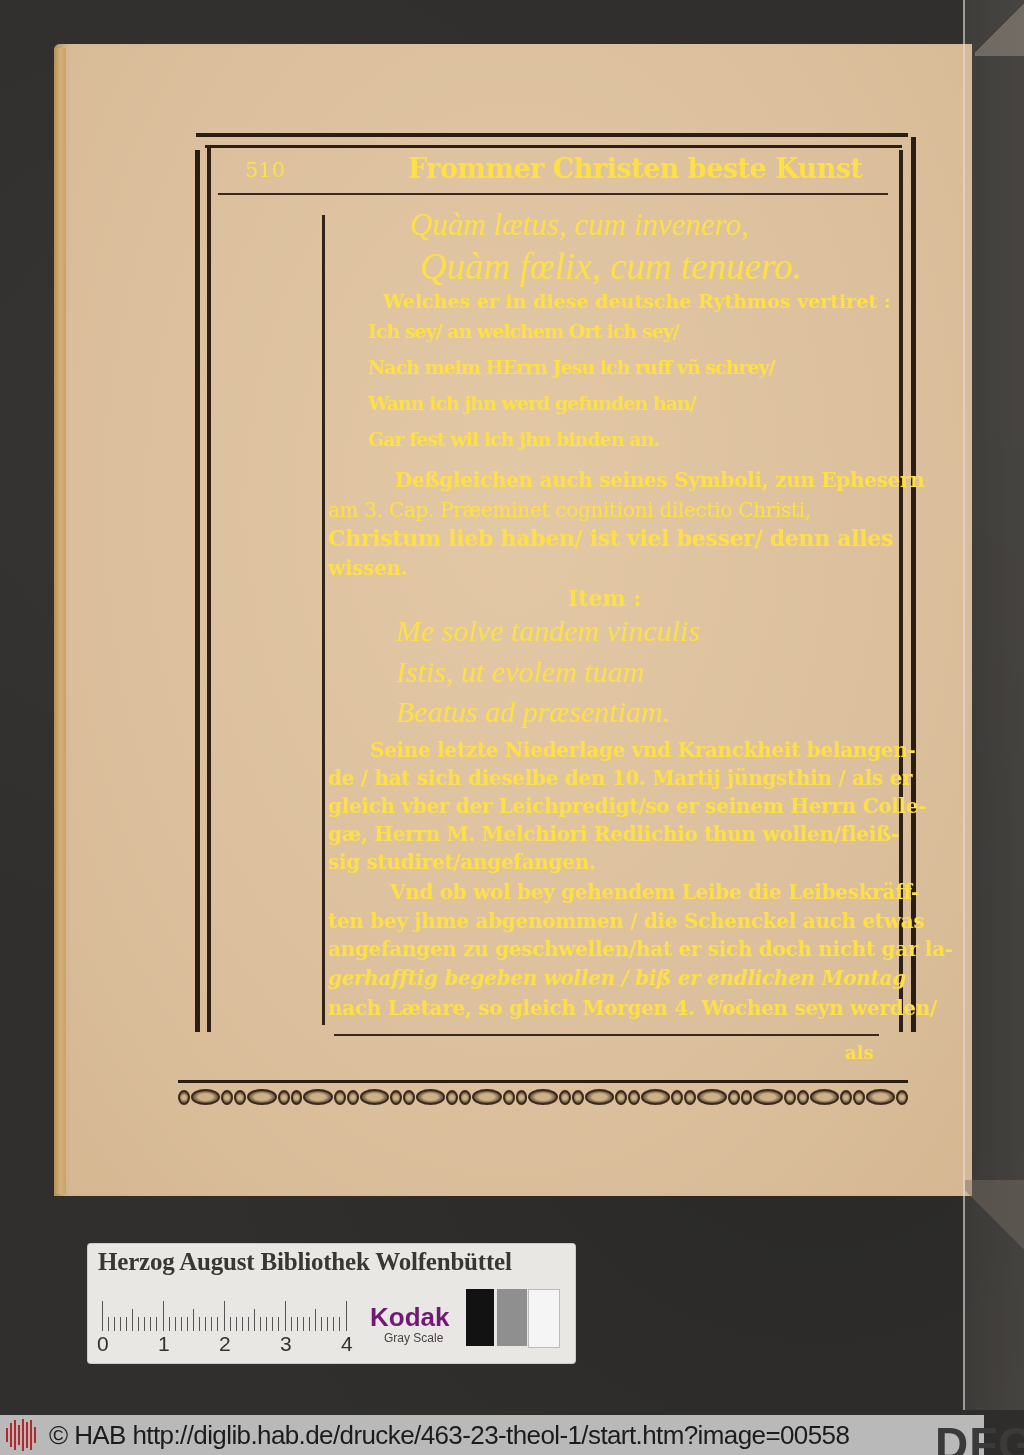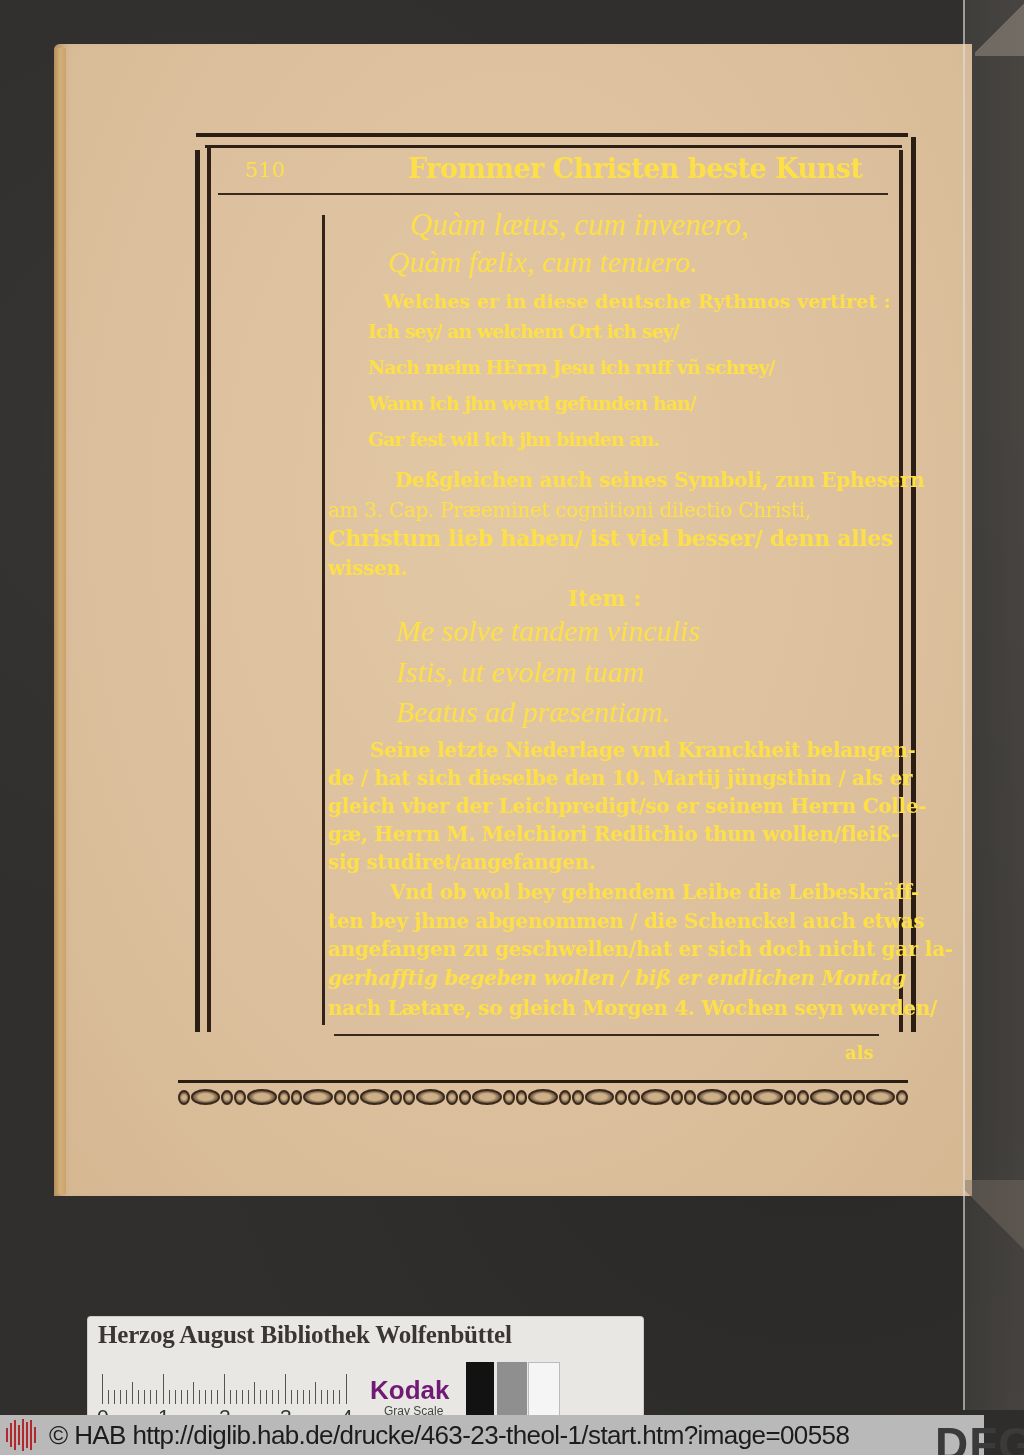--- a/index.html
+++ b/index.html
@@ -62,21 +62,21 @@
   }
   .orn-big { width:30px; height:16px; border:2px solid #3a2a1e; border-radius:50%; box-sizing:border-box; background:radial-gradient(ellipse, #cdb088 40%, #4a3625 80%); }
   .orn-small { width:12px; height:15px; border:2px solid #3a2a1e; border-radius:50%; box-sizing:border-box; background:radial-gradient(circle, #cdb088 30%, #4a3625 90%); }
 
   
   .t { position:absolute; color:#fde047; white-space:nowrap; }
   .page-no { left:245px; top:158px; font-size:21px; font-family:"DejaVu Serif", serif; }
   .running-head { left:408px; top:153px; font-size:27px; font-family:"DejaVu Serif", serif; font-weight:bold; letter-spacing:-0.5px; }
   .latin-it { font-family:"Liberation Serif", serif; font-style:italic; }
   .l1 { left:410px; top:207px; font-size:31px; }
-  .l2 { left:388px; top:245px; font-size:30px; }
+  .l2 { left:420px; top:245px; font-size:37px; }
   .frak { font-family:"DejaVu Serif", serif; font-weight:bold; }
   .l3 { left:383px; top:290px; font-size:19px; }
   .verse { font-size:19px; letter-spacing:-1px; }
   .v1 { left:368px; top:320px; }
   .v2 { left:368px; top:356px; }
   .v3 { left:368px; top:392px; }
   .v4 { left:368px; top:428px; }
   .p { font-size:20px; letter-spacing:-0.3px; }
   .p1a { left:395px; top:468px; }
   .p1b { left:328px; top:498px; font-weight:normal; }
@@ -93,21 +93,21 @@
   .p2e { left:328px; top:850px; }
   .p3a { left:390px; top:880px; }
   .p3b { left:328px; top:909px; }
   .p3c { left:328px; top:937px; }
   .p3d { left:328px; top:966px;font-style:italic; }
   .p3e { left:328px; top:996px; }
   .catch { left:845px; top:1042px; font-size:18px; }
 
   
   .card {
-    position:absolute; left:88px; top:1317px; width:555px; height:119px;
+    position:absolute; left:88px; top:1244px; width:487px; height:119px;
     background:#e9e7e4; border-radius:3px;
     box-shadow:0 0 0 1px #cfcbc6;
   }
   .card-title {
     position:absolute; left:10px; top:4px; font-family:"Liberation Serif", serif;
     font-weight:bold; font-size:25px; color:#3a3635; white-space:nowrap; letter-spacing:-0.2px;
   }
   .ruler { position:absolute; left:14px; top:55px; width:250px; height:40px; }
   .tick { position:absolute; bottom:8px; width:1px; background:#555; }
   .ruler-num { position:absolute; top:88px; font-family:"Liberation Sans", sans-serif; font-size:21px; color:#333; }

